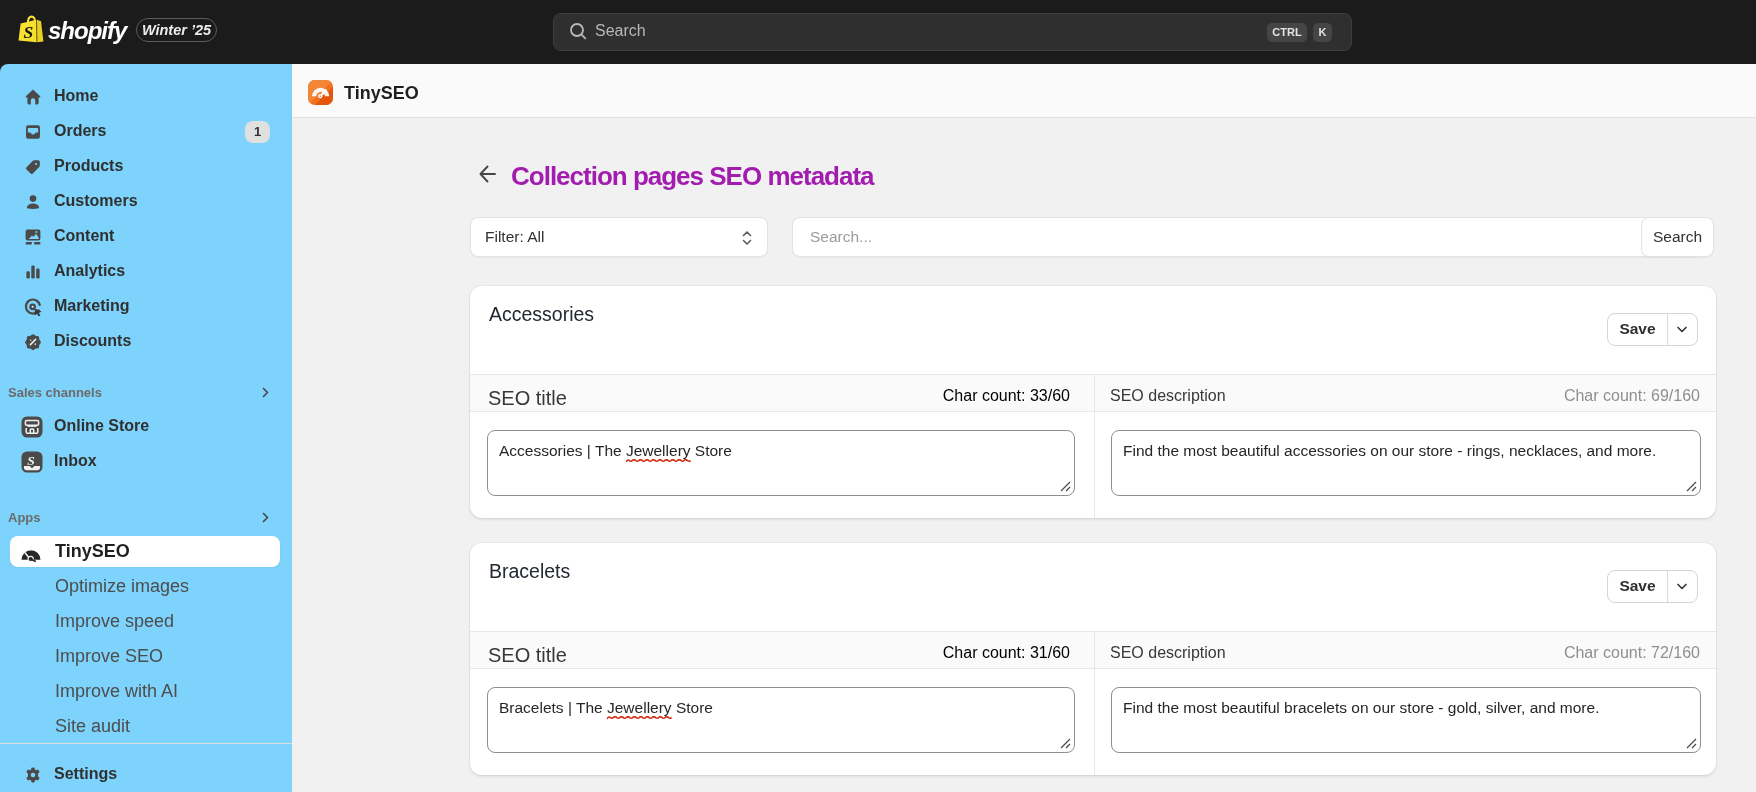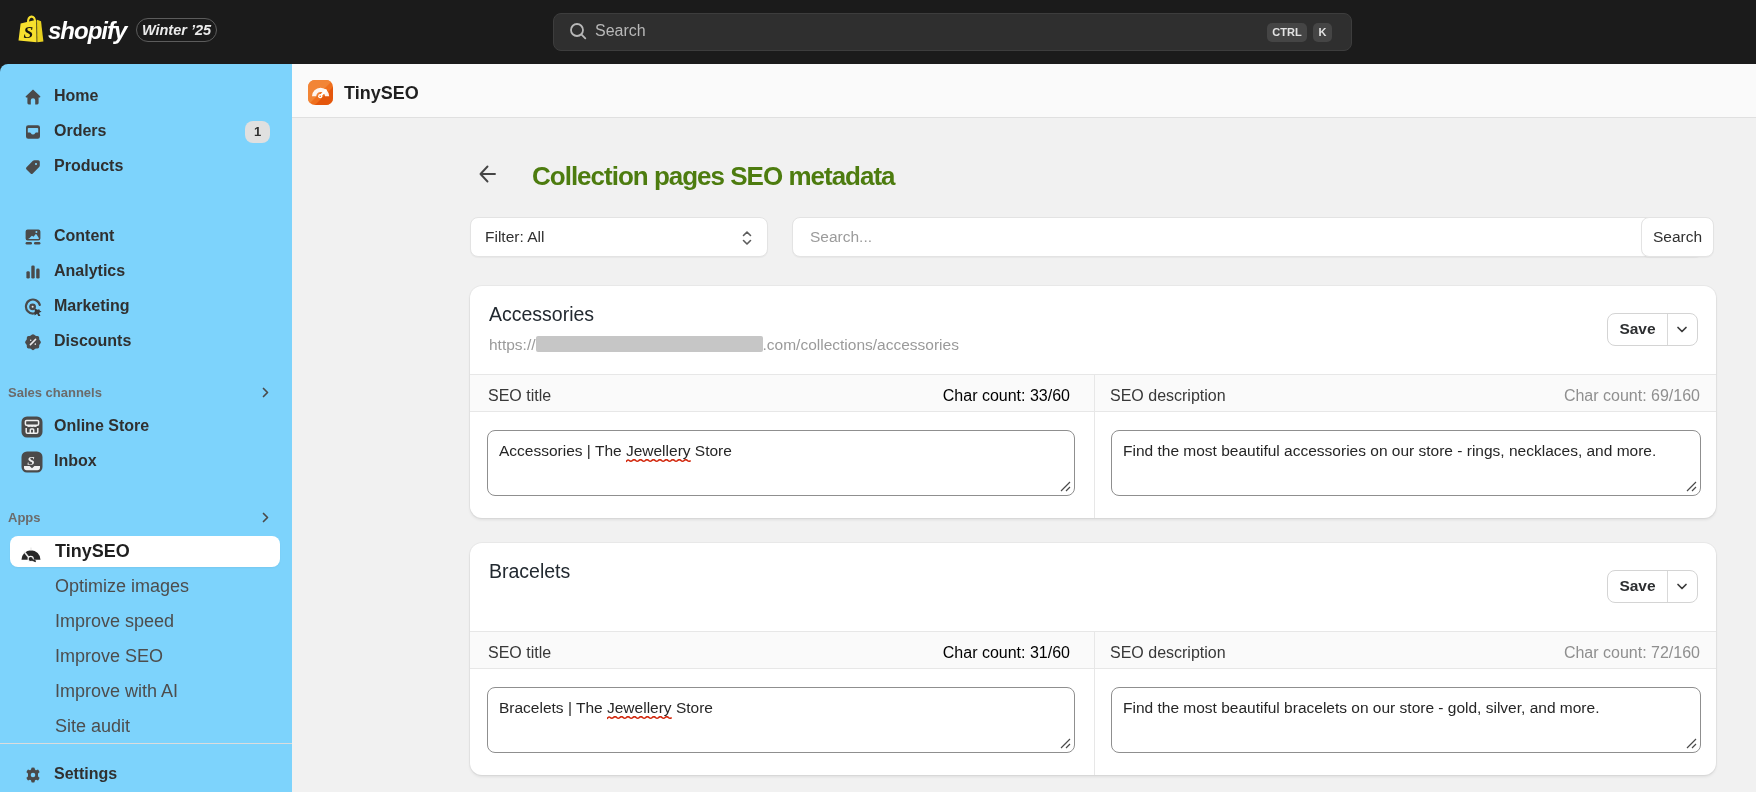--- a/index.html
+++ b/index.html
@@ -28,37 +28,37 @@
 .sec-chev { position:absolute; }
 .sub-item { position:absolute; left:55px; font-size:18px; color:#4d4d4d; }
 #tinyseo-sel { position:absolute; left:10px; top:472px; width:270px; height:31px; background:#fff; border-radius:8px; box-shadow:0 1px 2px rgba(0,0,0,0.05); }
 #settings-divider { position:absolute; left:0px; top:679px; width:292px; height:1px; background:#dcdcdc; }
 
 
 #appbar { position:absolute; left:0; top:0; width:1464px; height:54px; background:#fafafa; border-bottom:1px solid #e0e0e0; }
 #appbar .title { position:absolute; left:52px; top:19px; font-size:18px; font-weight:650; color:#1f1f1f; }
 #appicon { position:absolute; left:16px; top:16px; width:25px; height:25px; border-radius:7px; overflow:hidden; }
 #backarrow { position:absolute; left:182px; top:98px; width:24px; height:24px; }
-#pagetitle { position:absolute; left:219px; top:97px; font-size:26px; font-weight:700; color:#4d7c0f; letter-spacing:-1px;margin-left:21px; }
+#pagetitle { position:absolute; left:219px; top:97px; font-size:26px; font-weight:700; color:#a21caf; letter-spacing:-1px; }
 
 .ctrl { background:#fff; border:1px solid #e3e3e3; border-radius:8px; box-shadow:0 1px 1px rgba(0,0,0,0.04); }
 #filter { position:absolute; left:178px; top:153px; width:298px; height:40px; }
 #filter .ftext { position:absolute; left:14px; top:10px; font-size:15.5px; color:#303030; }
 #searchin { position:absolute; left:500px; top:153px; width:911px; height:40px; }
 #searchin .ph { position:absolute; left:17px; top:10px; font-size:15.5px; color:#9b9b9b; }
 #searchbtn { position:absolute; left:1349px; top:153px; width:73px; height:40px; font-size:15.5px; font-weight:400; color:#303030; text-align:center; line-height:38px; }
 
 
 .card { position:absolute; left:178px; width:1246px; height:232px; background:#fff; border-radius:12px; box-shadow:0 0 0 1px rgba(0,0,0,0.035), 0 2px 3px rgba(0,0,0,0.08); }
 .card .ctitle { position:absolute; left:19px; top:17px; font-size:19.5px; font-weight:400; color:#222930; }
 .card .urlline { position:absolute; left:19px; top:50px; font-size:15.5px; color:#9a9a9a; }
 .blur { display:inline-block; width:227px; height:16px; background:#c6c6c6; border-radius:2px; vertical-align:-2px; }
 .card .band { position:absolute; left:0; top:88px; width:1246px; height:38px; background:#fafafa; border-top:1px solid #e7e7e7; border-bottom:1px solid #e7e7e7; }
 .card .vdiv { position:absolute; left:624px; top:88px; width:1px; height:144px; background:#e7e7e7; }
-.band .lab1 { position:absolute; left:18px; top:12px; font-size:16px; color:#383838; }
+.band .lab1 { position:absolute; left:18px; top:12px; font-size:20px; color:#383838; }
 .band .lab2 { position:absolute; left:640px; top:12px; font-size:16px; color:#383838; }
 .band .cc1 { position:absolute; left:0px; top:12px; width:600px; text-align:right; font-size:16px; color:#000000; }
 .band .cc2 { position:absolute; left:640px; top:12px; width:590px; text-align:right; font-size:16px; color:#8f8f8f; }
 .tarea { position:absolute; top:144px; height:66px; background:#fff; border:1px solid #8f8f8f; border-radius:8px; font-size:15.5px; color:#262626; padding:9px 11px; line-height:21px; }
 .tarea.left { left:17px; width:588px; }
 .tarea.right { left:641px; width:590px; }
 .savegrp { position:absolute; top:27px; left:1137px; width:91px; height:33px; background:#fff; border:1px solid #d4d4d4; border-radius:8px; }
 .savegrp .stxt { position:absolute; left:0; top:6px; width:59px; text-align:center; font-size:15.5px; font-weight:700; color:#2d2f31; }
 .savegrp .sdiv { position:absolute; left:59px; top:0; width:1px; height:31px; background:#d9d9d9; }
 .grip { position:absolute; right:3px; bottom:3px; }
@@ -105,20 +105,27 @@
     <span class="badge">1</span>
   </div>
 
   <div class="nav-item" style="top:87px;">
     <svg class="nicon" viewBox="0 0 18 18">
         <path d="M15.8 3.8 Q15.8 2.2 14.2 2.2 L10.4 2.2 Q9.5 2.2 8.9 2.8 L2.5 9.2 Q1.4 10.3 2.5 11.4 L6.6 15.5 Q7.7 16.6 8.8 15.5 L15.2 9.1 Q15.8 8.5 15.8 7.6 Z M12 7.1 Q13.1 7.1 13.1 6 Q13.1 4.9 12 4.9 Q10.9 4.9 10.9 6 Q10.9 7.1 12 7.1 Z" fill="#4a4a4a" fill-rule="evenodd"></path>
       </svg>
     <span class="nlabel">Products</span>
   </div>
 
+  <div class="nav-item" style="top:122px;">
+    <svg class="nicon" viewBox="0 0 18 18">
+        <circle cx="9" cy="5.6" r="3.3" fill="#4a4a4a"></circle>
+        <path d="M9 10.4 Q13.2 10.4 14.9 13.4 Q15.8 15.2 13.8 15.6 Q11.6 16 9 16 Q6.4 16 4.2 15.6 Q2.2 15.2 3.1 13.4 Q4.8 10.4 9 10.4 Z" fill="#4a4a4a"></path>
+      </svg>
+    <span class="nlabel">Customers</span>
+  </div>
 
   <div class="nav-item" style="top:157px;">
     <svg class="nicon" viewBox="0 0 18 18">
         <path d="M3.6 1.6 L14.4 1.6 Q16.4 1.6 16.4 3.6 L16.4 10.4 Q16.4 12.4 14.4 12.4 L3.6 12.4 Q1.6 12.4 1.6 10.4 L1.6 3.6 Q1.6 1.6 3.6 1.6 Z M3.6 10.9 L14.5 10.9 Q15.2 10.8 14.8 10.1 L12.6 6.5 Q12 5.5 11.3 6.5 L10 8.3 Q9.4 9.1 8.8 8.3 Q8 7.4 7.3 8.2 L5.4 10.2 Q4.6 11 3.6 10.9 Z M12.4 5.1 Q13.4 5.1 13.4 4.1 Q13.4 3.1 12.4 3.1 Q11.4 3.1 11.4 4.1 Q11.4 5.1 12.4 5.1 Z" fill="#4a4a4a" fill-rule="evenodd"></path>
         <rect x="1.6" y="14" width="6.4" height="2.4" rx="1.2" fill="#4a4a4a"></rect>
         <rect x="10" y="14" width="6.4" height="2.4" rx="1.2" fill="#4a4a4a"></rect>
       </svg>
     <span class="nlabel">Content</span>
   </div>
 
@@ -228,21 +235,20 @@
       <path d="M3.5 6.5 L7 3 L10.5 6.5 M3.5 11.5 L7 15 L10.5 11.5" stroke="#5c5c5c" stroke-width="1.6" fill="none" stroke-linecap="round" stroke-linejoin="round"></path>
     </svg>
   </div>
   <div id="searchin" class="ctrl">
       <span class="ph">Search...</span>
     </div>
   <div id="searchbtn" class="ctrl">Search</div>
 
   <div class="card" style="top:222px;">
     <div class="ctitle">Accessories</div>
-    <div class="urlline">https://<span class="blur"></span>.com/collections/accessories</div>
     <div class="savegrp">
       <div class="stxt">Save</div>
         <div class="sdiv"></div>
       <svg style="position:absolute;right:8px;top:10px" width="14" height="12" viewBox="0 0 14 12">
           <path d="M3 3.5 L7 7.5 L11 3.5" stroke="#3a3a3a" stroke-width="1.7" fill="none" stroke-linecap="round" stroke-linejoin="round"></path>
         </svg>
     </div>
     <div class="band">
       <span class="lab1">SEO title</span>
         <span class="cc1">Char count: 33/60</span>

